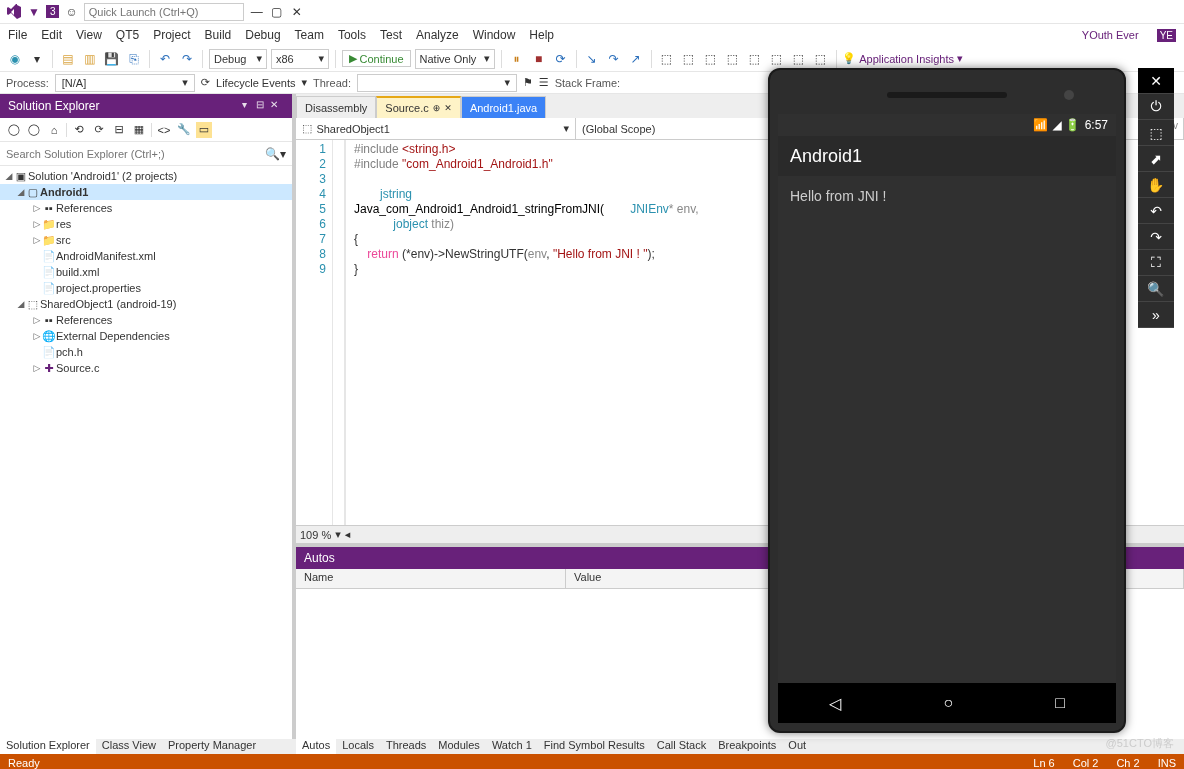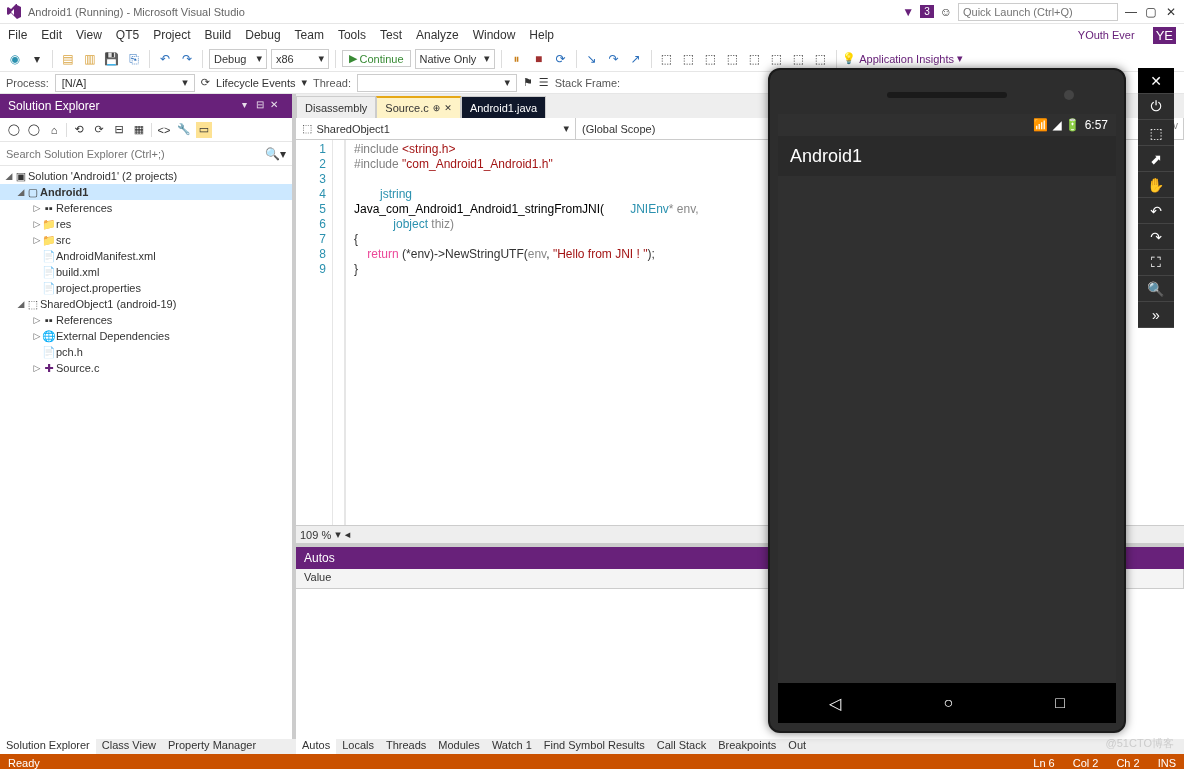--- a/index.html
+++ b/index.html
@@ -12,21 +12,21 @@
 .titlebar .right { display: flex; align-items: center; gap: 6px; }
 .titlebar .badge { background: #68217a; color: #fff; font-size: 10px; padding: 1px 4px; }
 .titlebar .qlaunch { width: 160px; height: 18px; border: 1px solid #ccc; font-size: 11px; padding: 0 4px 0 4px; color: #888; }
 .titlebar .winbtn { width: 14px; height: 14px; display: flex; align-items: center; justify-content: center; cursor: pointer; font-size: 12px; }
 
 
 .menubar { height: 22px; display: flex; align-items: center; padding: 0 8px; gap: 14px; }
 .menubar .m { font-size: 12px; color: #333; cursor: pointer; }
 .menubar .spacer { flex: 1; }
 .menubar .user { color: #68217a; font-size: 11px; }
-.menubar .userbadge { background: #68217a; color: #fff; font-size: 13px; padding: 1px 3px; margin-left: 4px; }
+.menubar .userbadge { background: #68217a; color: #fff; font-size: 10px; padding: 1px 3px; margin-left: 4px; }
 
 
 .toolbar { height: 26px; display: flex; align-items: center; padding: 0 6px; gap: 4px; border-bottom: 1px solid #e6e6e6; }
 .toolbar .sep { width: 1px; height: 18px; background: #ddd; margin: 0 2px; }
 .toolbar .btn { width: 18px; height: 18px; display: flex; align-items: center; justify-content: center; cursor: pointer; font-size: 12px; }
 .toolbar .dd { height: 20px; border: 1px solid #ccc; font-size: 11px; padding: 0 4px; min-width: 58px; display: flex; align-items: center; justify-content: space-between; cursor: pointer; }
 .toolbar .start { color: #388a34; border: 1px solid #ccc; padding: 1px 6px; font-size: 11px; display: flex; align-items: center; gap: 2px; cursor: pointer; }
 .toolbar .ai { color: #68217a; font-size: 11px; display: flex; align-items: center; gap: 3px; cursor: pointer; }
 
 
@@ -103,21 +103,20 @@
 
 .watermark { position: absolute; right: 10px; bottom: 18px; color: #ccc; font-size: 11px; }
 </style>
 </head>
 <body>
 
 <div class="titlebar">
   <svg class="vs-icon" viewBox="0 0 16 16">
       <path fill="#68217a" d="M11 1l4 2v10l-4 2-6-6-3 2-1-1V4l1-1 3 2 6-6zM5 8l3 3V5L5 8z"></path>
     </svg>
-  <span class="title">Android1 (Running) - Microsoft Visual Studio</span>
   <div class="right">
     <span style="color:#68217a">▼</span>
     <span class="badge">3</span>
     <span>☺</span>
     <input class="qlaunch" placeholder="Quick Launch (Ctrl+Q)" style="">
     <span class="winbtn">—</span>
     <span class="winbtn">▢</span>
     <span class="winbtn">✕</span>
   </div>
 </div>
@@ -315,21 +314,21 @@
   <div class="editor">
     <div class="tabs">
       <div class="tab">
           <span>Disassembly</span>
         </div>
       <div class="tab active">
           <span>Source.c</span>
           <span class="tx">⊕</span>
           <span class="tx">✕</span>
         </div>
-      <div class="tab" style="background:#0f172a;color:#fff">
+      <div class="tab" style="background:#3b82f6;color:#fff">
           <span>Android1.java</span>
         </div>
     </div>
     <div class="navbar">
       <div class="nd" style="max-width:280px">
           <span>⬚</span>
           <span>SharedObject1</span>
           <span style="margin-left:auto">▾</span>
         </div>
       <div class="nd">
@@ -364,20 +363,21 @@
     <div class="zoombar">
       <span>109 %</span>
         <span>▾</span>
         <span>◂</span>
     </div>
     <div class="autos">
       <div class="ahdr">
           <span>Autos</span>
         </div>
       <div class="cols">
+        <div class="c" style="width:270px">Name</div>
         <div class="c" style="flex:1">Value</div>
       </div>
       <div class="body"></div>
     </div>
   </div>
 </div>
 
 <div style="display:flex">
   <div class="bottomtabs" style="width:296px">
     <span class="bt active">Solution Explorer</span>
@@ -414,20 +414,21 @@
   <div class="screen">
     <div class="sbar">
       <span>📶</span>
       <span>◢</span>
       <span>🔋</span>
       <span>6:57</span>
     </div>
     <div class="app">
         <span>Android1</span>
       </div>
+    <div class="content">Hello from JNI !</div>
     <div class="navb">
       <span class="nb">◁</span>
       <span class="nb">○</span>
       <span class="nb">□</span>
     </div>
   </div>
 </div>
 
 <div class="emutb">
   <div class="eb ebi">✕</div>

